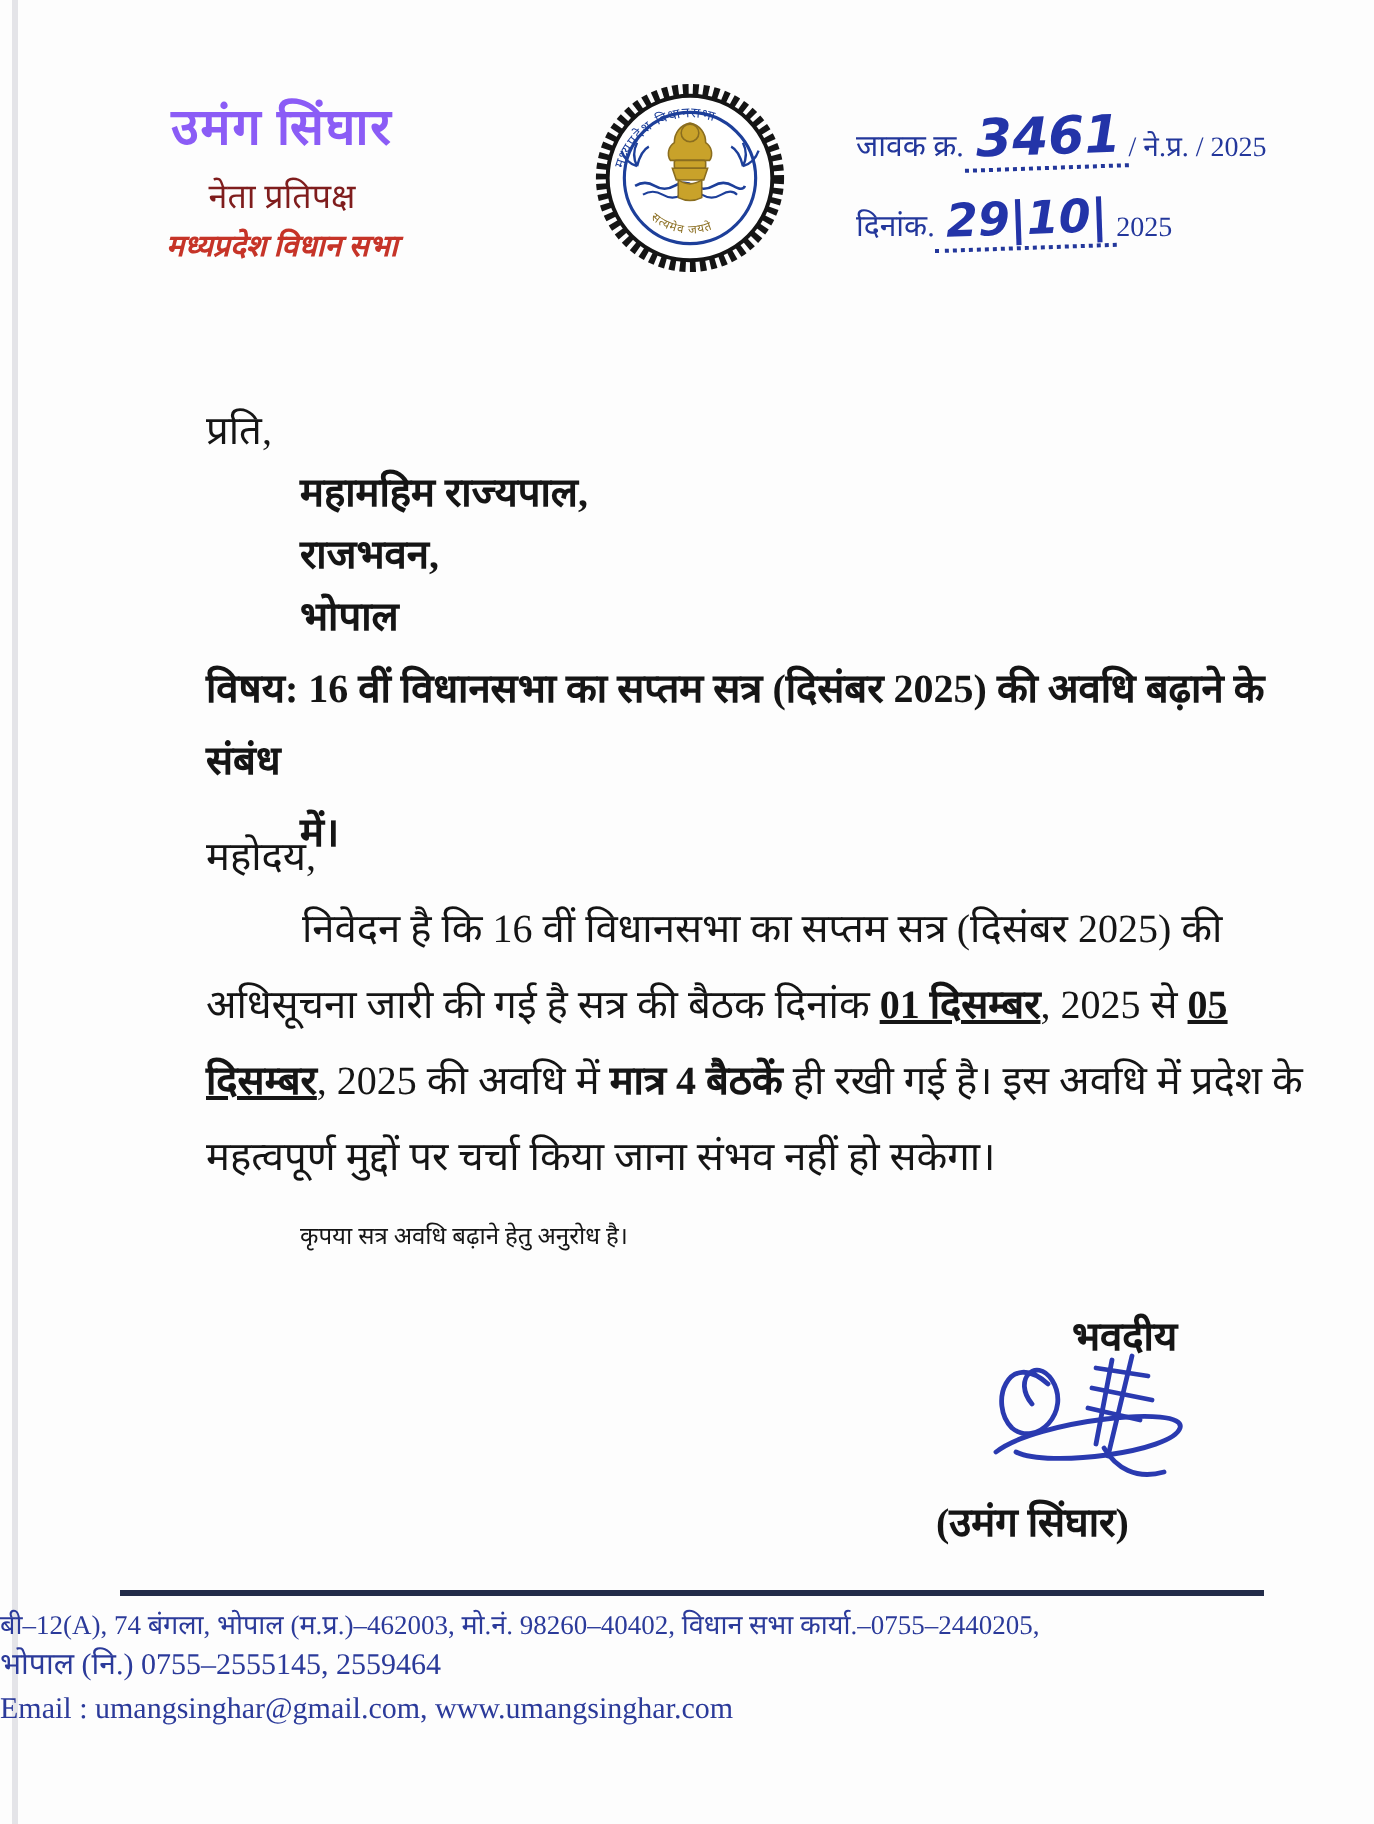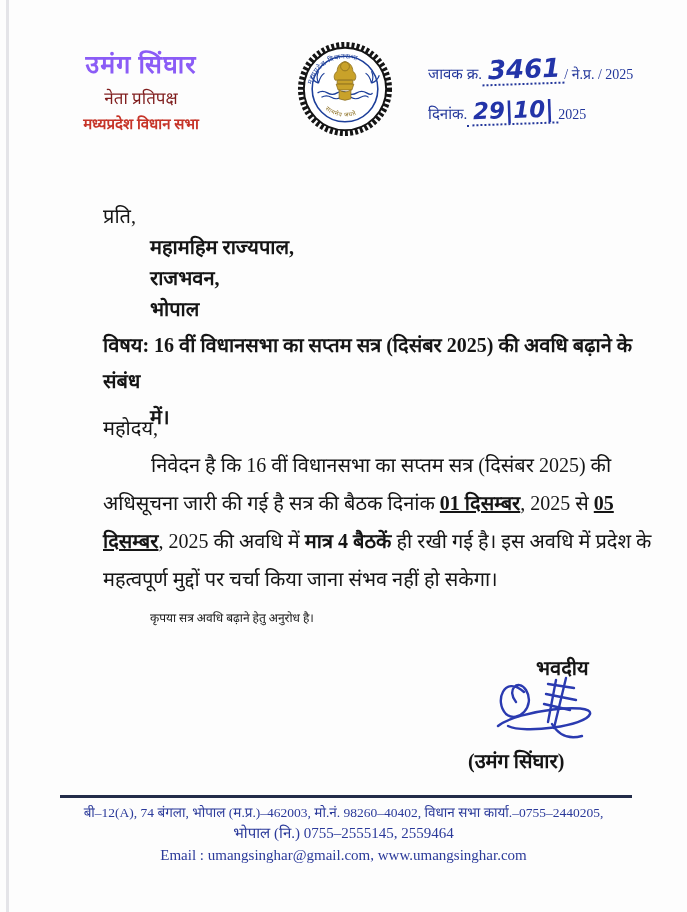--- a/index.html
+++ b/index.html
@@ -13,21 +13,21 @@
     color:#151515;
   }
   .page::before{
     content:"";position:absolute;left:6px;top:0;width:3px;height:100%;
     background:#d9d9de;opacity:.7;
   }
   
   .hdr-left{position:absolute;left:52px;top:52px;width:178px;text-align:center;line-height:1;}
   .hdr-name{font-size:25px;font-weight:bold;color:#8b5cf6;letter-spacing:1px;}
   .hdr-title{font-size:17px;font-weight:normal;color:#7f1d1d;margin-top:13px;}
-  .hdr-org{font-size:15px;font-weight:bold;color:#c63428;margin-top:10px;}
+  .hdr-org{font-size:15px;font-weight:bold;color:#c63428;margin-top:10px;font-style:italic;}
   .emblem{position:absolute;left:296px;top:40px;width:98px;height:98px;}
   .ref-block{position:absolute;left:428px;top:56px;color:#23379b;}
   .ref-row{display:flex;align-items:flex-end;white-space:nowrap;text-align:right;}
   .ref-row + .ref-row{margin-top:14px;}
   .ref-label{font-size:15px;padding-bottom:2px;}
   .hw{
     font-family:"DejaVu Sans",sans-serif;font-style:italic;
     color:#2334a8;font-size:26px;line-height:1;font-weight:bold;
     transform:rotate(-2deg);display:inline-block;
     border-bottom:2px dotted #23379b;padding:0 4px 1px 6px;
@@ -43,21 +43,21 @@
   .salutation{position:absolute;left:103px;top:414px;font-size:20px;}
   .para1{position:absolute;left:103px;top:446px;width:550px;font-size:20px;line-height:38px;text-indent:48px;margin:0;}
   .para1 .bu{font-weight:bold;text-decoration:underline;}
   .para1 .b{font-weight:bold;}
   .para2{position:absolute;left:150px;top:609px;font-size:12px;}
   .closing{position:absolute;left:536px;top:654px;font-size:20px;font-weight:bold;}
   .signature{position:absolute;left:490px;top:672px;width:128px;height:78px;}
   .signatory{position:absolute;left:468px;top:747px;font-size:20px;font-weight:bold;}
   
   .footer-rule{position:absolute;left:60px;top:795px;width:572px;height:3px;background:#232c49;}
-  .footer{position:absolute;left:0;top:802px;width:100%;text-align:center;color:#2b3a9a;}
+  .footer{position:absolute;left:0;top:802px;width:100%;text-align:left;color:#2b3a9a;}
   .f1{font-size:13.5px;line-height:21px;}
   .f2{font-size:15px;line-height:21px;}
   .f3{font-family:"Liberation Serif","DejaVu Serif",serif;font-size:15px;line-height:22px;}
 </style>
 </head>
 <body>
 
 <div class="page">
 
   <div class="hdr-left">

